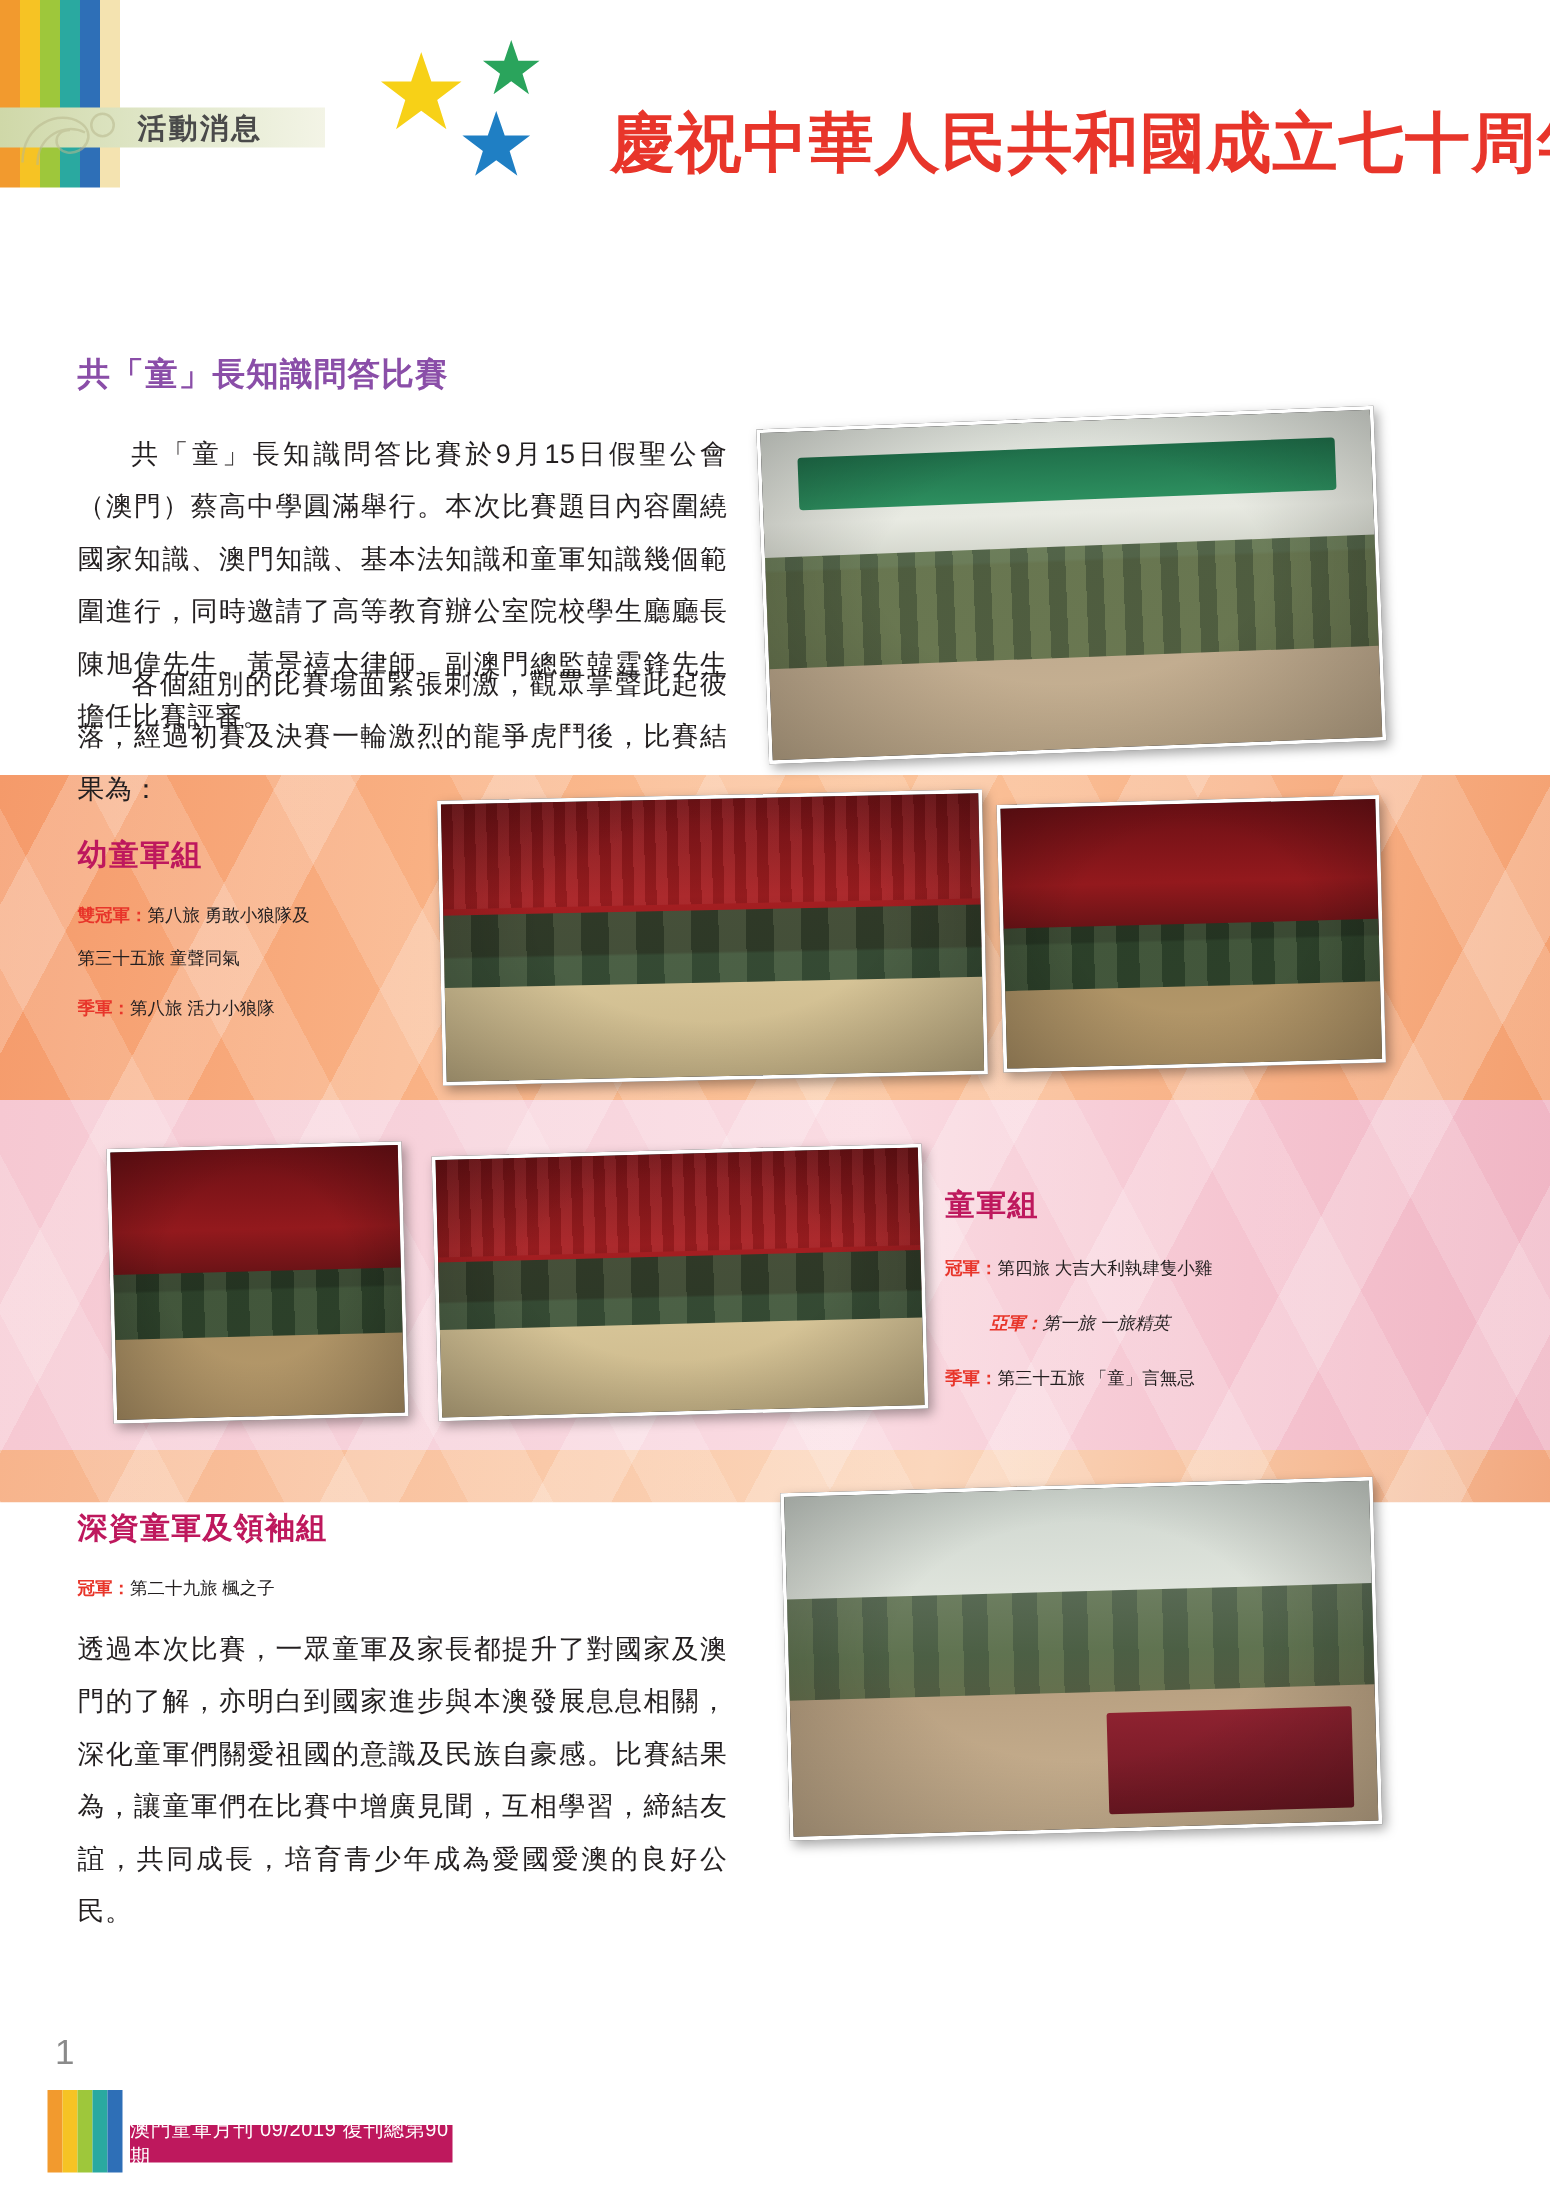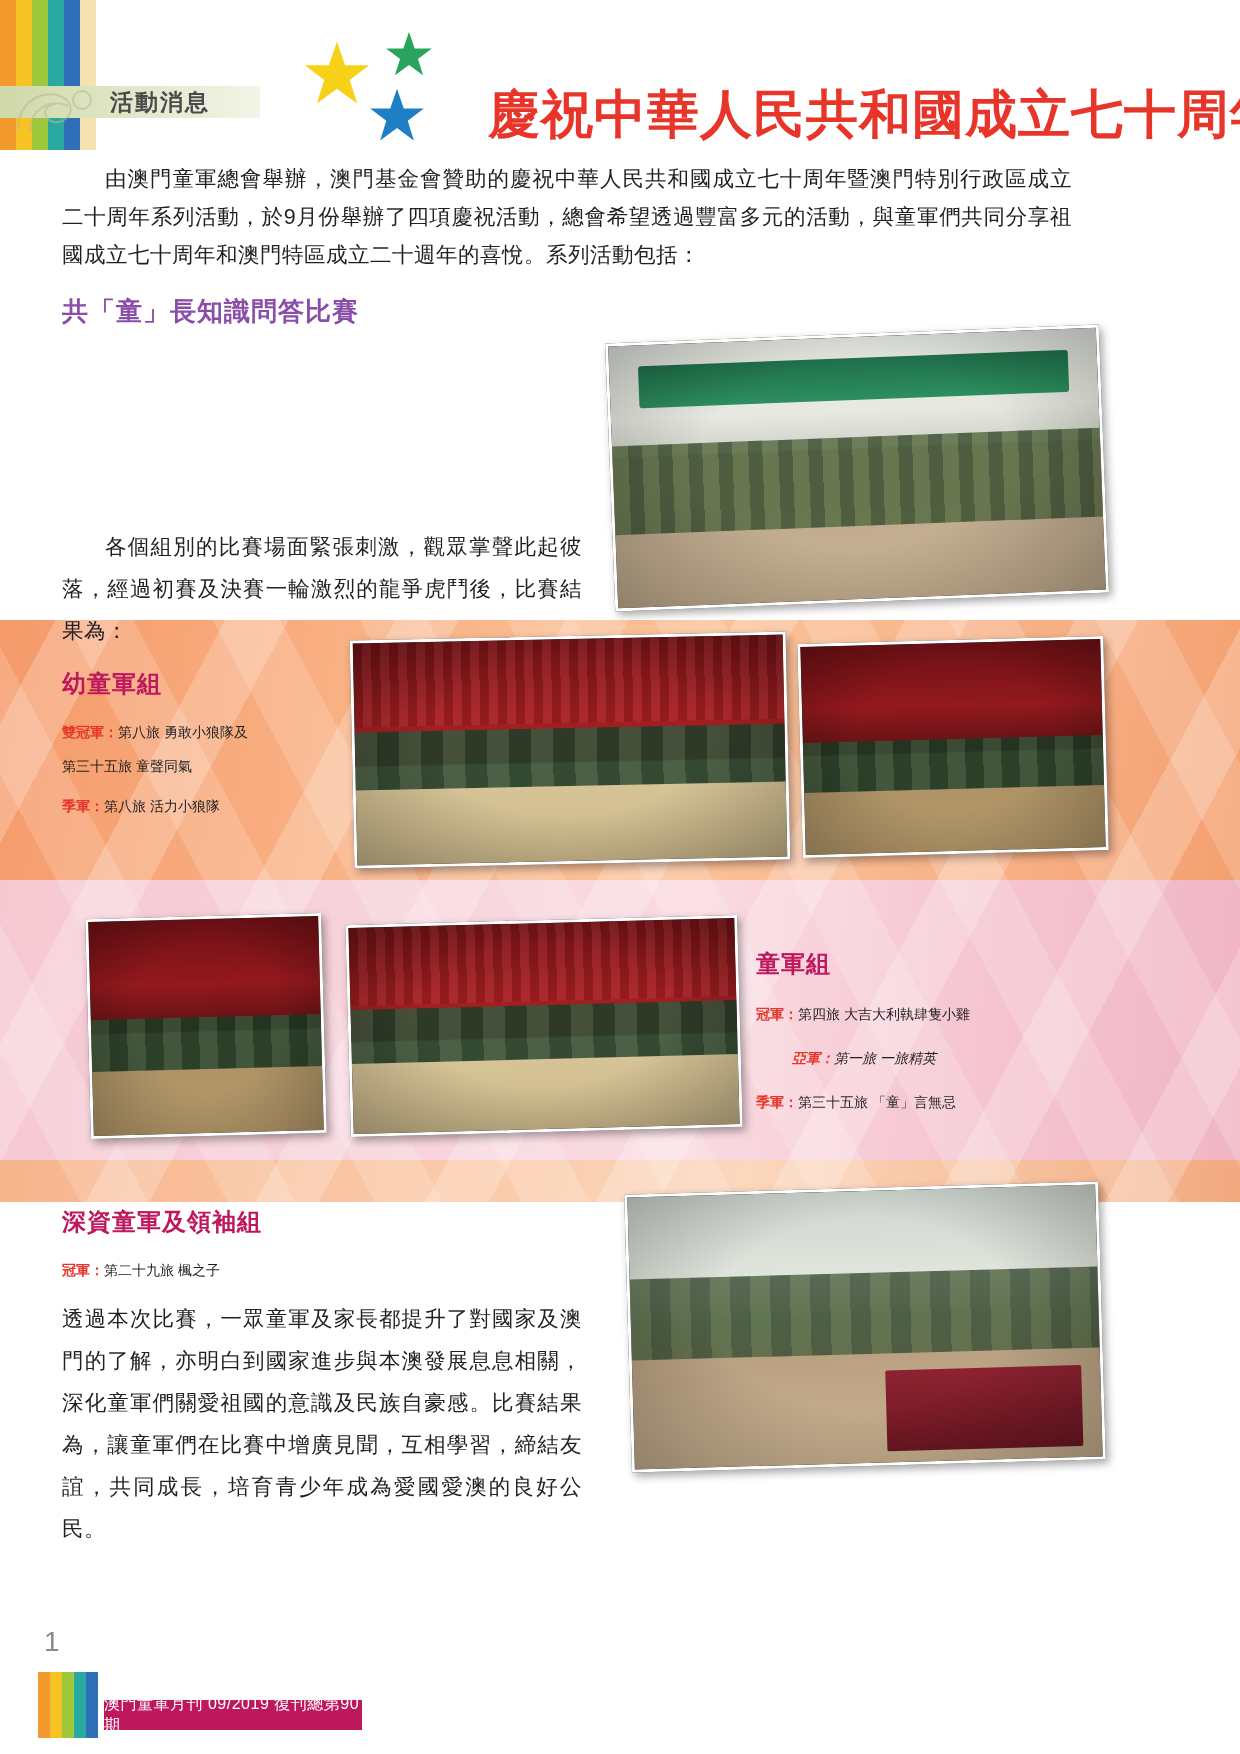--- a/index.html
+++ b/index.html
@@ -184,24 +184,24 @@
     <div class="vig"></div>
 </div>
 
 <div class="photo" style="left:628px;top:1188px;width:468px;height:272px;transform:rotate(-1.6deg);">
   <div class="ph-inner room"></div>
     <div class="vig"></div>
 </div>
 
 <div class="content">
 
-  <p class="body indent" style="position:absolute;left:62px;top:160px;width:1010px;">由澳門童軍總會舉辦，澳門基金會贊助的慶祝中華人民共和國成立七十周年暨澳門特別行政區成立二十周年系列活動，於9月份舉辦了四項慶祝活動，總會希望透過豐富多元的活動，與童軍們共同分享祖國成立七十周年和澳門特區成立二十週年的喜悅。系列活動包括：</p>
-
-  <h2 class="sec" style="position:absolute;left:62px;top:294px;">共「童」長知識問答比賽</h2>
-
+
+  <h2 class="sec" style="position:absolute;left:62px;top:282px;">共「童」長知識問答比賽</h2>
+
+  <p class="body indent" style="position:absolute;left:62px;top:342px;width:520px;line-height:42px;">共「童」長知識問答比賽於9月15日假聖公會（澳門）蔡高中學圓滿舉行。本次比賽題目內容圍繞國家知識、澳門知識、基本法知識和童軍知識幾個範圍進行，同時邀請了高等教育辦公室院校學生廳廳長陳旭偉先生、黃景禧大律師、副澳門總監韓霆鋒先生擔任比賽評審。</p>
 
   <p class="body indent" style="position:absolute;left:62px;top:526px;width:520px;line-height:42px;">各個組別的比賽場面緊張刺激，觀眾掌聲此起彼落，經過初賽及決賽一輪激烈的龍爭虎鬥後，比賽結果為：</p>
 
   <h3 class="grp" style="position:absolute;left:62px;top:668px;">幼童軍組</h3>
   <p class="rank" style="position:absolute;left:62px;top:714px;width:300px;">
     <b>雙冠軍：</b><span>第八旅  勇敢小狼隊及</span>
   </p>
   <p class="rank" style="position:absolute;left:62px;top:748px;width:300px;">
     <span>第三十五旅 童聲同氣</span>
   </p>

